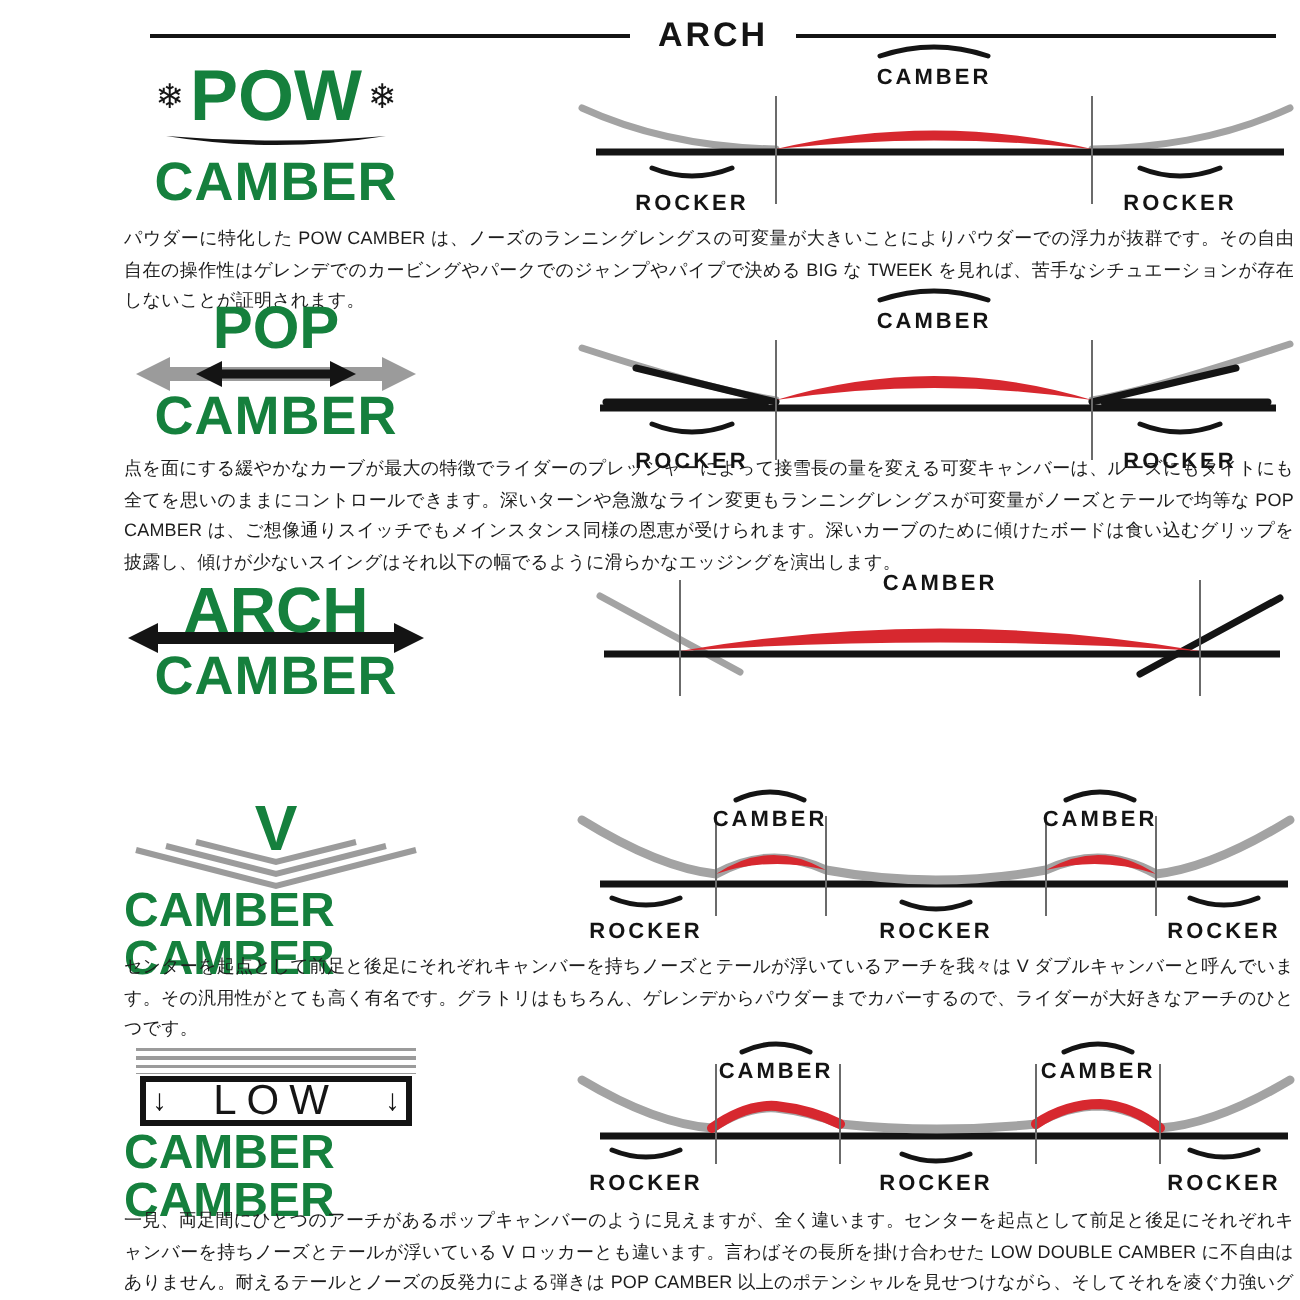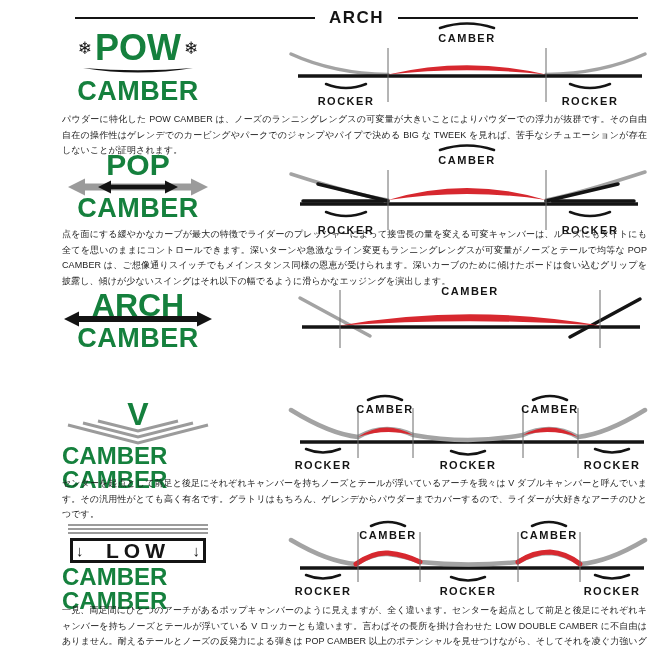--- a/index.html
+++ b/index.html
@@ -18,21 +18,21 @@
   .flake{font-size:17px;line-height:1;}
   .w-pow{font-size:36px;letter-spacing:0;}
   .w-camber{font-size:27px;letter-spacing:0.5px;}
   .w-pop{font-size:30px;margin-bottom:-5px;}
   .w-full{font-size:32px;margin-bottom:-11px;position:relative;z-index:2;}
   .w-v{font-size:32px;margin-bottom:-13px;position:relative;z-index:2;}
   .w-cc{font-size:24px;letter-spacing:0;word-spacing:-2px;}
   .low-lines{width:140px;height:13px;background:repeating-linear-gradient(#9b9b9b 0 1.6px,#ffffff 1.6px 4.2px);}
   .low-box{width:136px;height:25px;border:3px solid #141414;display:flex;align-items:center;justify-content:space-between;padding:0 3px;box-sizing:border-box;margin-top:1px;background:#fff;}
   .low-arrow{font-size:15px;font-weight:800;line-height:1;}
-  .w-low{font-size:21px;letter-spacing:5px;font-weight:700;}
+  .w-low{font-size:21px;letter-spacing:5px;font-weight:400;}
 
   
   .diag{position:absolute;left:288px;width:360px;}
   .base{stroke:#141414;stroke-width:3.5;fill:none;}
   .gray{stroke:#a3a3a3;stroke-width:3.5;fill:none;stroke-linecap:round;}
   .grayw{stroke:#a3a3a3;stroke-width:4.5;fill:none;stroke-linecap:round;}
   .red{fill:#d7282f;}
   .redstroke{stroke:#d7282f;stroke-width:5;fill:none;stroke-linecap:round;}
   .blk{stroke:#141414;stroke-width:3.5;fill:none;stroke-linecap:round;}
   .vert{stroke:#6b6b6b;stroke-width:1;fill:none;}

